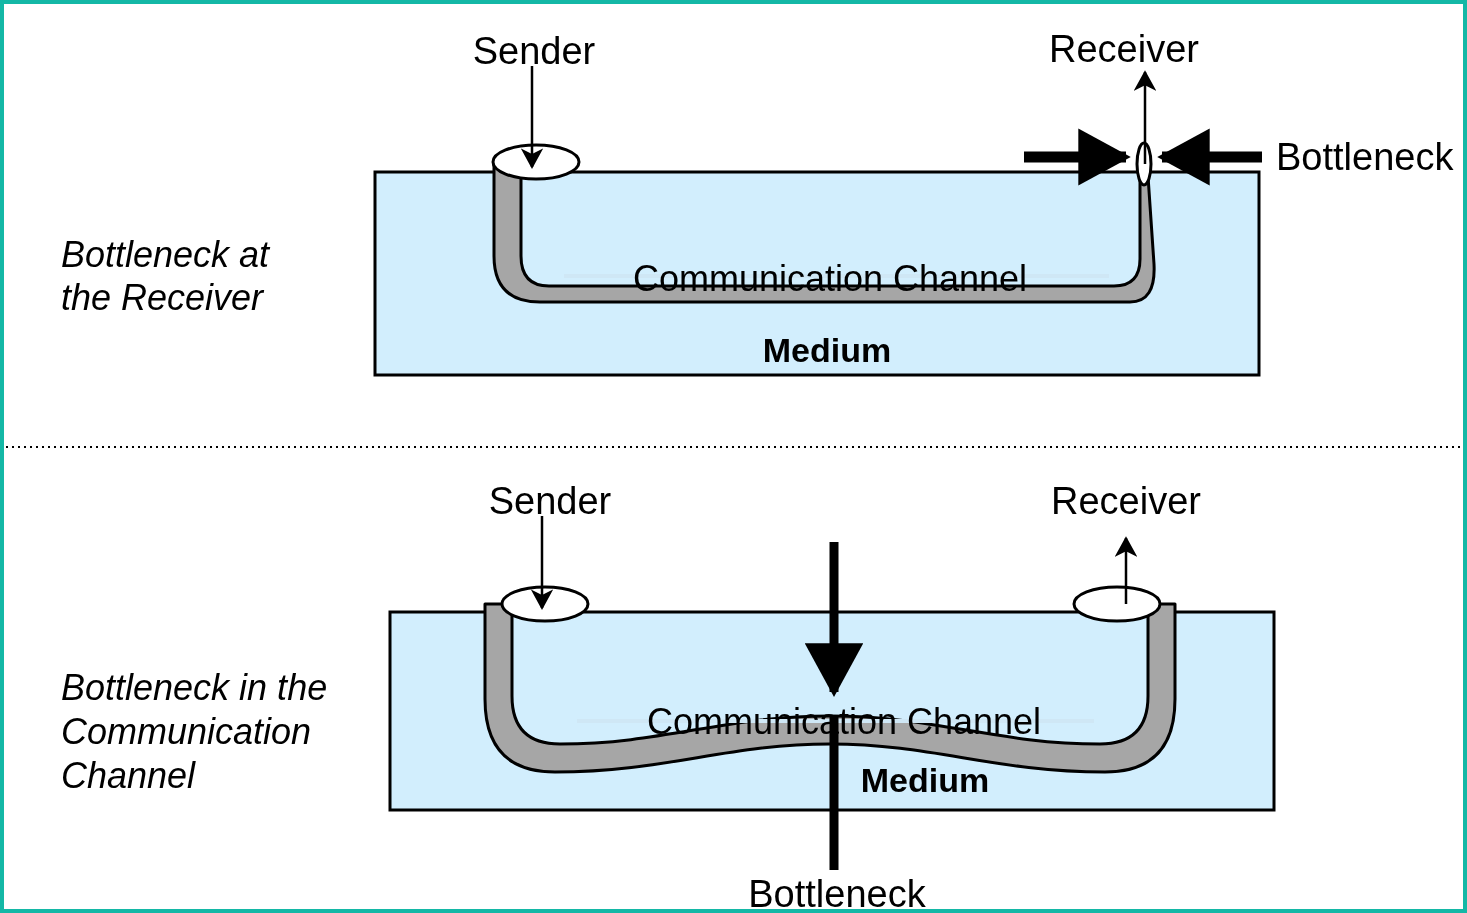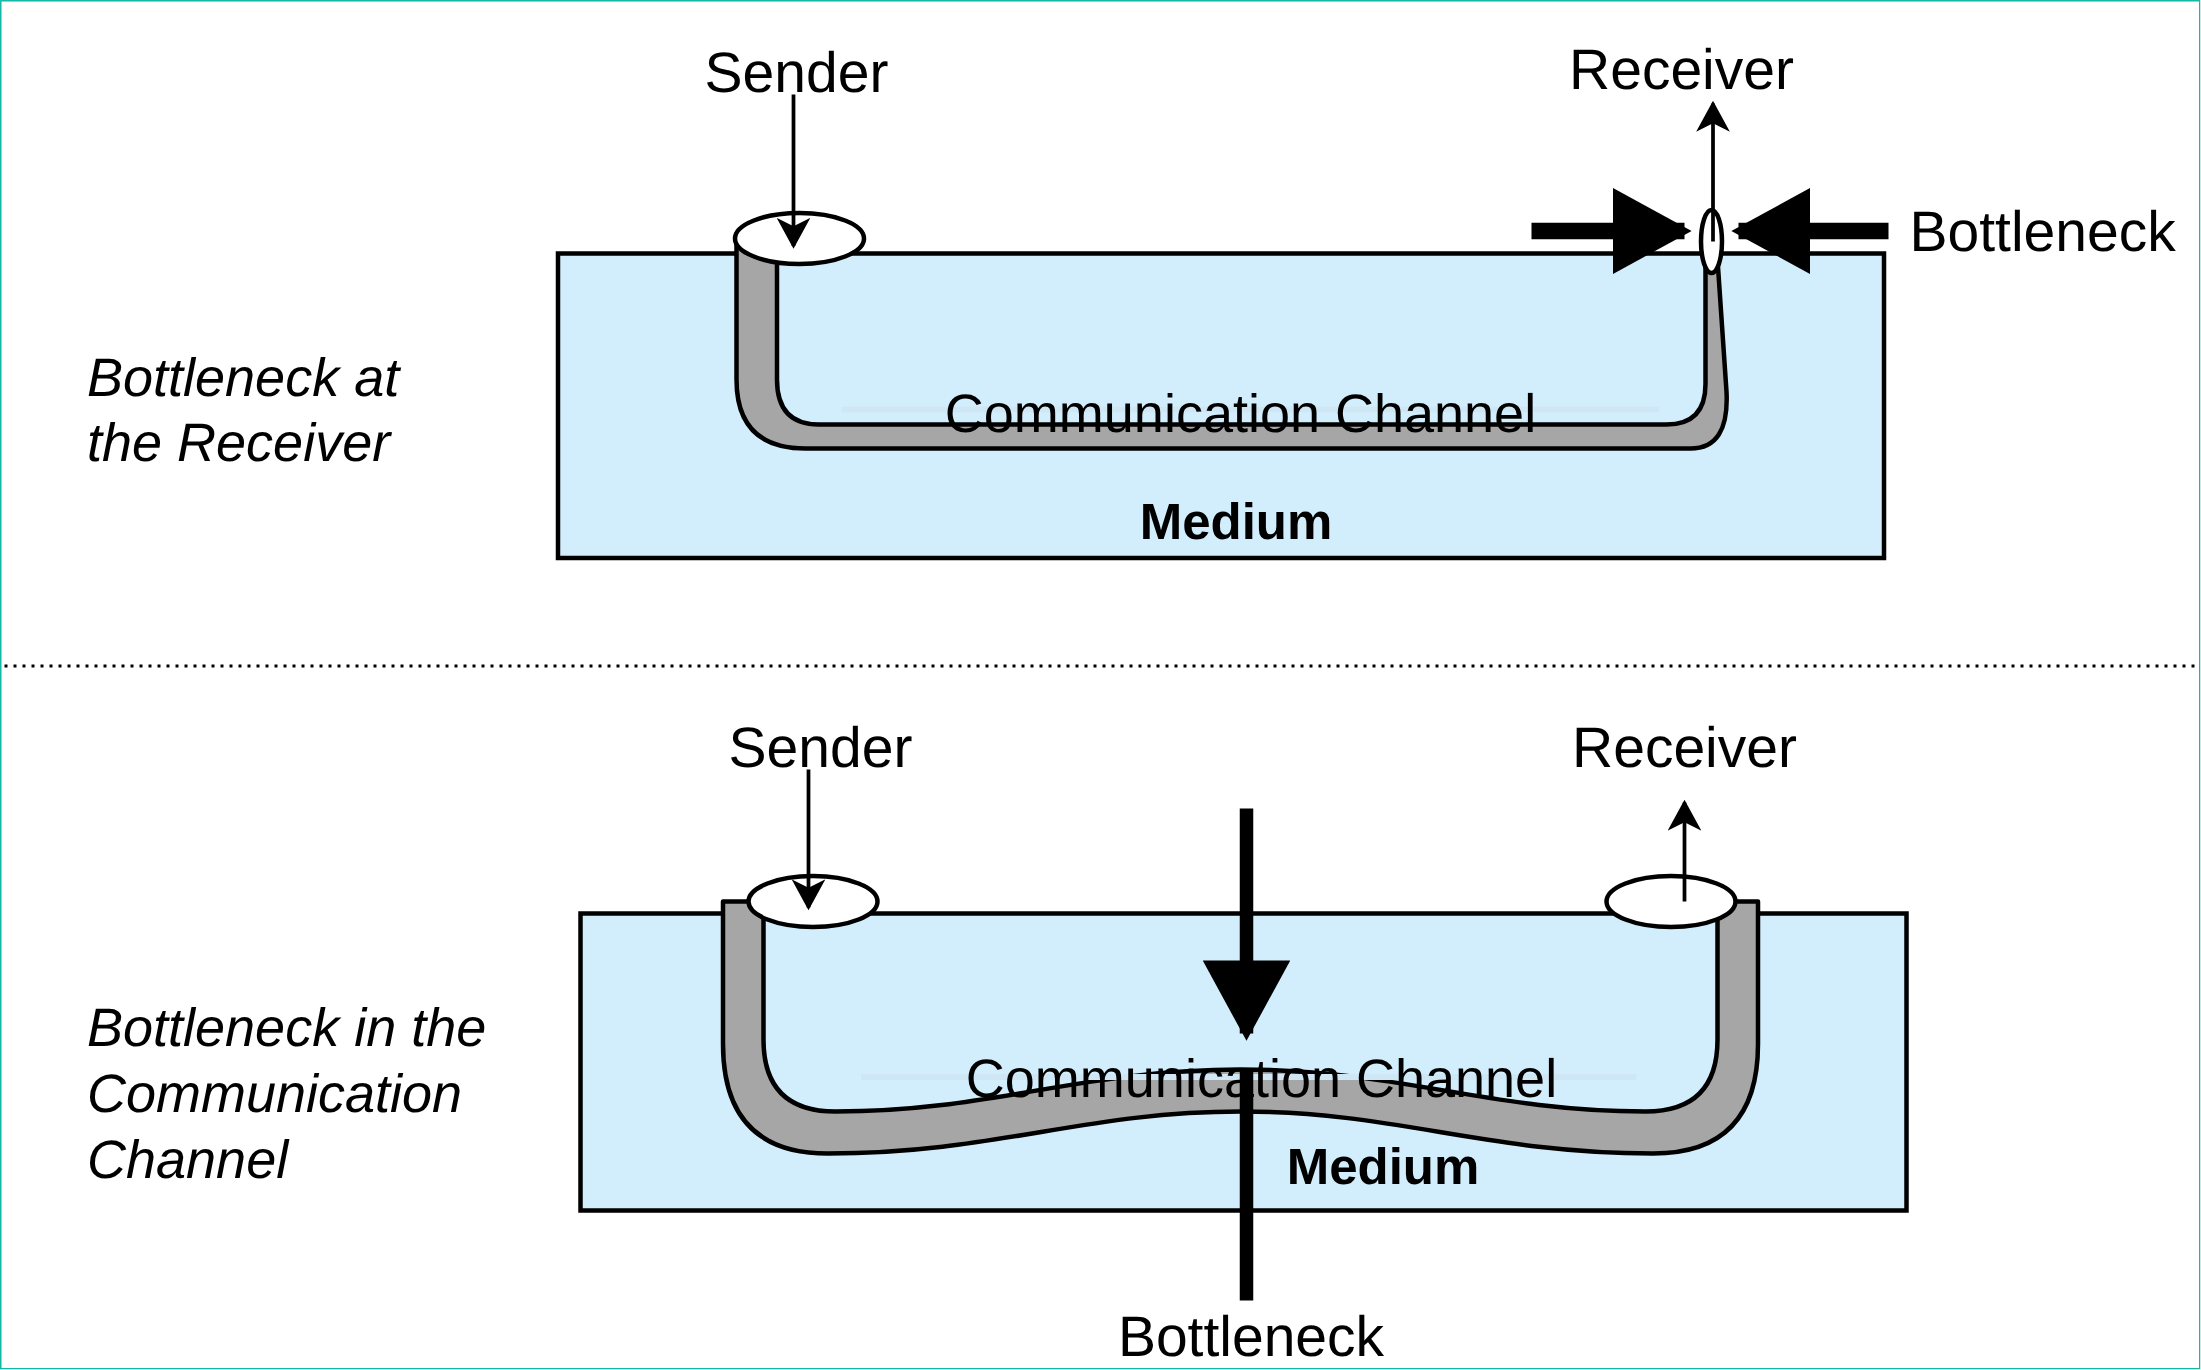--- a/index.html
+++ b/index.html
@@ -8,21 +8,21 @@
     background: #ffffff;
   }
   body {
     font-family: "Liberation Sans", sans-serif;
   }
   #stage {
     position: relative;
     width: 1467px;
     height: 913px;
     background: #ffffff;
-    border: 1px solid #14b8a6;
+    border: 4px solid #14b8a6;
     box-sizing: border-box;
     overflow: hidden;
   }
   #diagram-svg {
     position: absolute;
     left: 0;
     top: 0;
     width: 1467px;
     height: 913px;
   }

